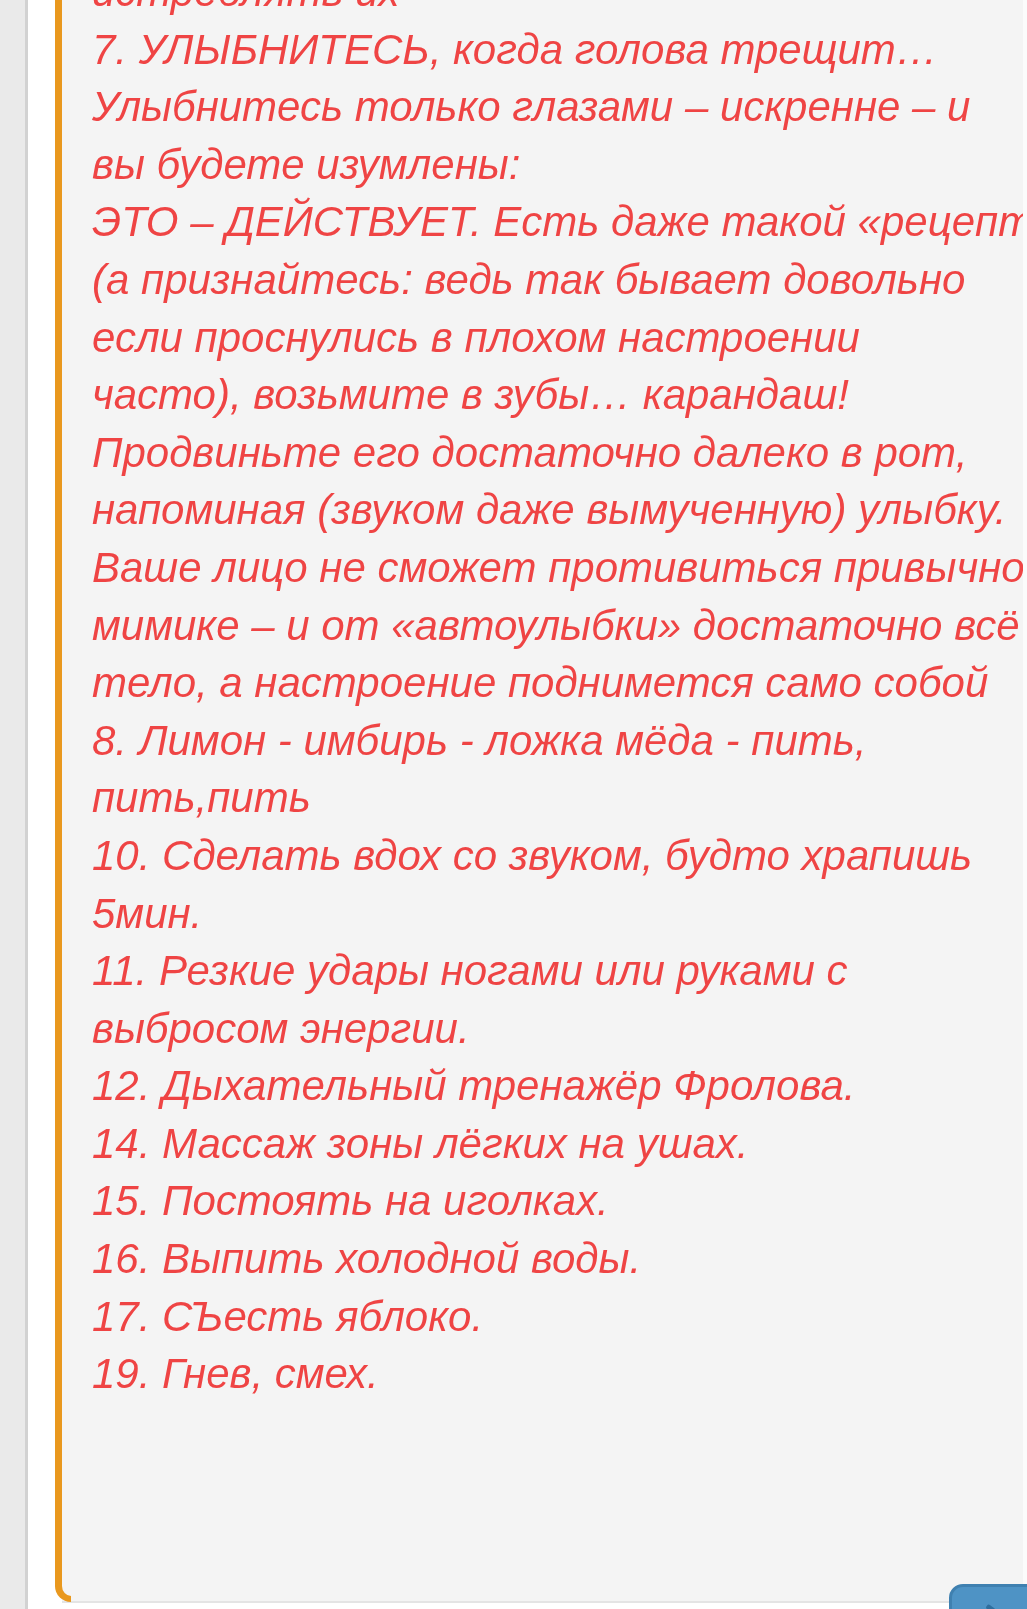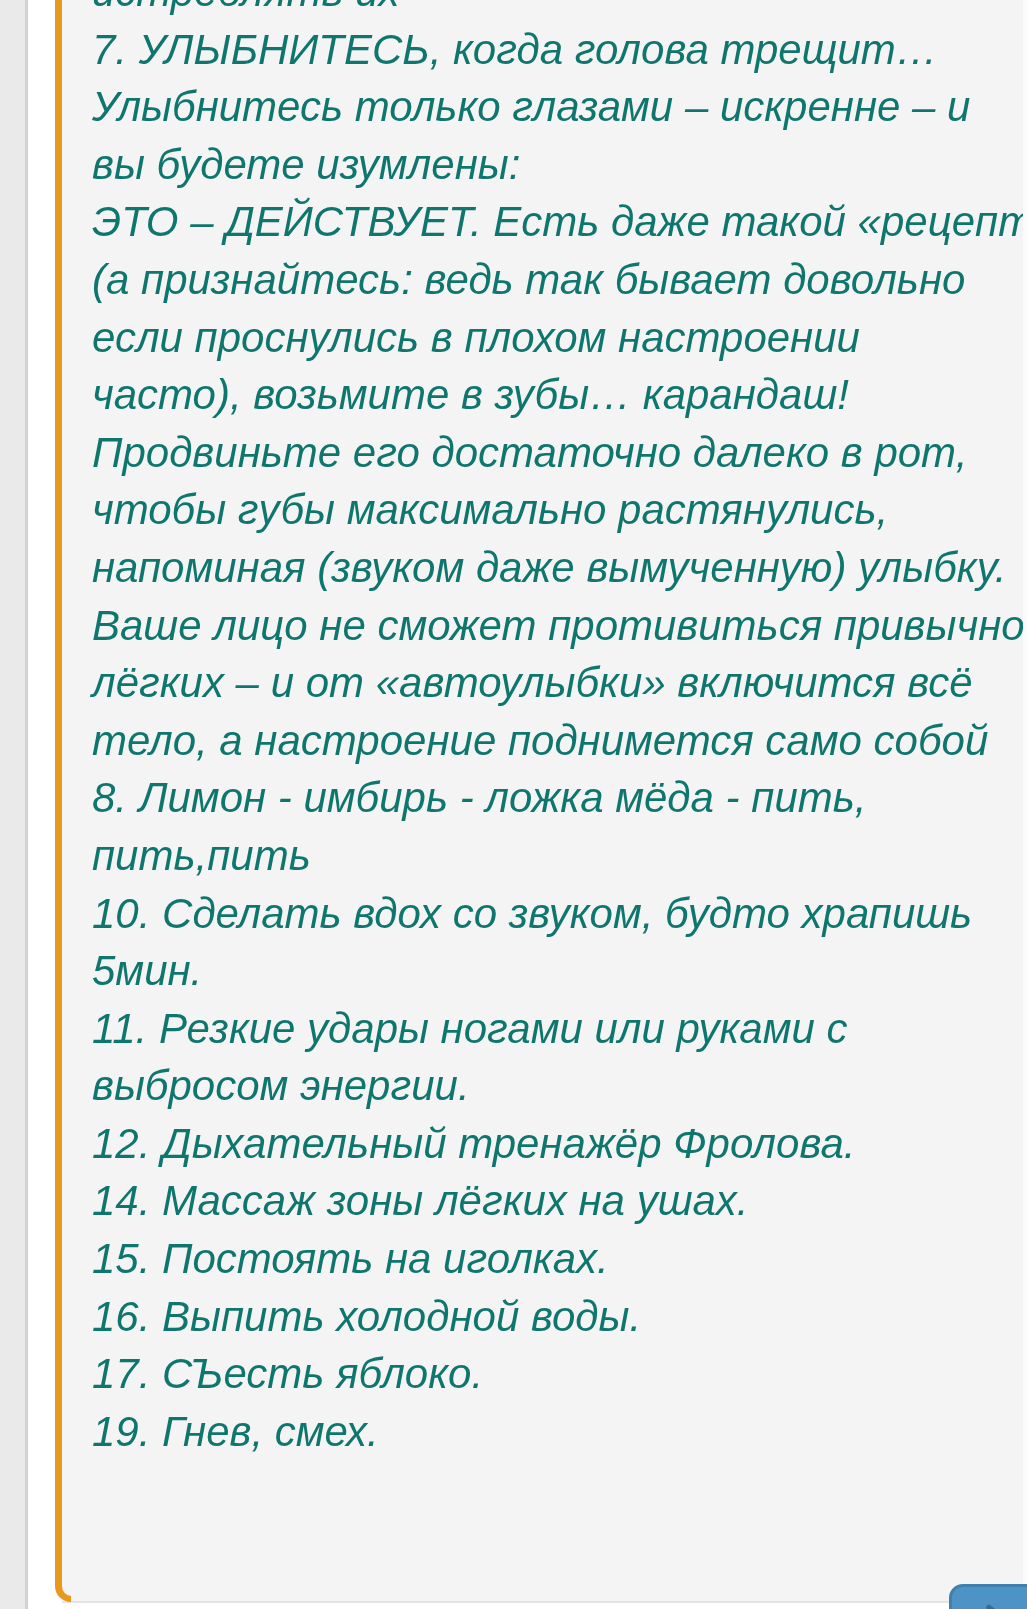--- a/index.html
+++ b/index.html
@@ -45,21 +45,21 @@
   .quote-text {
     position: absolute;
     left: 92px; top: 0;
     width: 931px;
     margin: 0;
   }
   .quote-line {
     font-style: italic;
     font-size: 42px;
     line-height: 57.6px;
-    color: #0f766e;
+    color: #ef4444;
     white-space: nowrap;
   }
   .quote-line:first-child {
     margin-top: -37px;
   }
   
   .fab {
     position: absolute;
     left: 949px; top: 1584px;
     width: 110px; height: 60px;
@@ -105,24 +105,23 @@
 <div class="quote-text">
   <div class="quote-line">истреблять их</div>
   <div class="quote-line">7. УЛЫБНИТЕСЬ, когда голова трещит…</div>
   <div class="quote-line">Улыбнитесь только глазами – искренне – и</div>
   <div class="quote-line">вы будете изумлены:</div>
   <div class="quote-line">ЭТО – ДЕЙСТВУЕТ. Есть даже такой «рецепт»:</div>
   <div class="quote-line">(а признайтесь: ведь так бывает довольно</div>
   <div class="quote-line">если проснулись в плохом настроении</div>
   <div class="quote-line">часто), возьмите в зубы… карандаш!</div>
   <div class="quote-line">Продвиньте его достаточно далеко в рот,</div>
-  <div class="quote-line">чтобы губы максимально растянулись,</div>
   <div class="quote-line">напоминая (звуком даже вымученную) улыбку.</div>
   <div class="quote-line">Ваше лицо не сможет противиться привычной</div>
-  <div class="quote-line">лёгких – и от «автоулыбки» включится всё</div>
+  <div class="quote-line">мимике – и от «автоулыбки» достаточно всё</div>
   <div class="quote-line">тело, а настроение поднимется само собой</div>
   <div class="quote-line">8. Лимон - имбирь - ложка мёда - пить,</div>
   <div class="quote-line">пить,пить</div>
   <div class="quote-line">10. Сделать вдох со звуком, будто храпишь</div>
   <div class="quote-line">5мин.</div>
   <div class="quote-line">11. Резкие удары ногами или руками с</div>
   <div class="quote-line">выбросом энергии.</div>
   <div class="quote-line">12. Дыхательный тренажёр Фролова.</div>
   <div class="quote-line">14. Массаж зоны лёгких на ушах.</div>
   <div class="quote-line">15. Постоять на иголках.</div>

